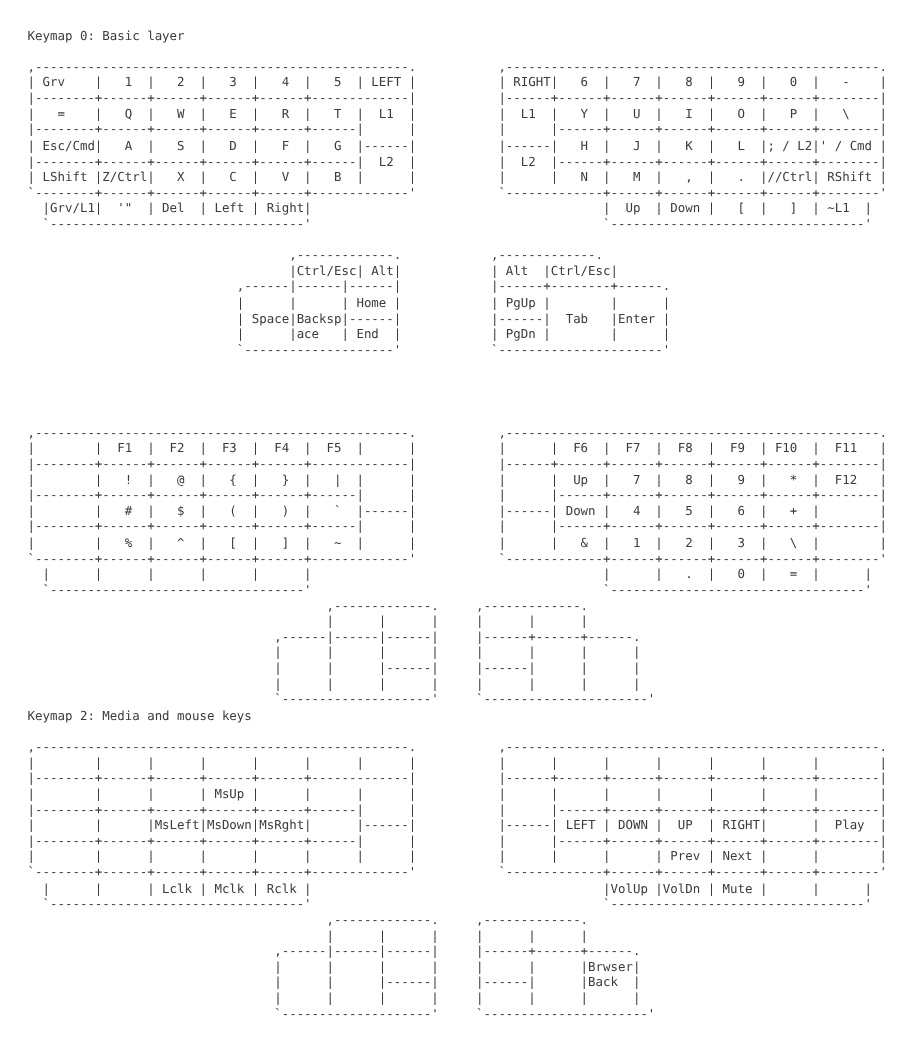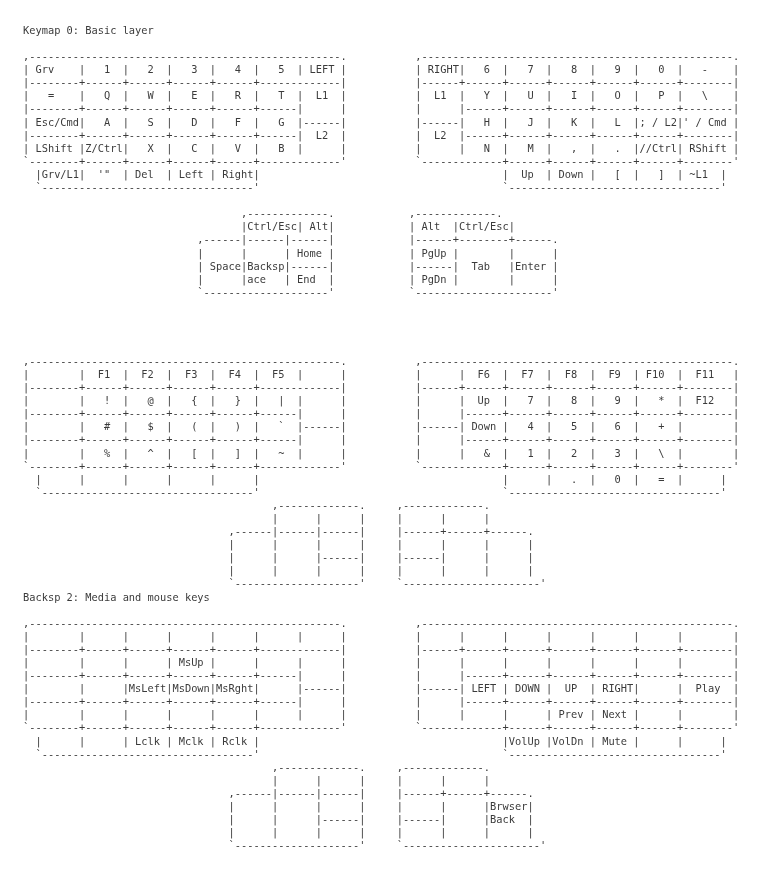--- a/index.html
+++ b/index.html
@@ -75,21 +75,21 @@
                                         ,-------------.     ,-------------.
                                         |      |      |     |      |      |
                                  ,------|------|------|     |------+------+------.
                                  |      |      |      |     |      |      |      |
                                  |      |      |------|     |------|      |      |
                                  |      |      |      |     |      |      |      |
                                  `--------------------'     `----------------------'</pre>
   </section>
 
   <section class="keymap-section">
-    <div class="keymap-title">Backsp 2: Media and mouse keys</div>
+    <div class="keymap-title">Keymap 2: Media and mouse keys</div>
     <pre class="keymap-art">,--------------------------------------------------.           ,--------------------------------------------------.
 |        |      |      |      |      |      |      |           |      |      |      |      |      |      |        |
 |--------+------+------+------+------+-------------|           |------+------+------+------+------+------+--------|
 |        |      |      | MsUp |      |      |      |           |      |      |      |      |      |      |        |
 |--------+------+------+------+------+------|      |           |      |------+------+------+------+------+--------|
 |        |      |MsLeft|MsDown|MsRght|      |------|           |------| LEFT | DOWN |  UP  | RIGHT|      |  Play  |
 |--------+------+------+------+------+------|      |           |      |------+------+------+------+------+--------|
 |        |      |      |      |      |      |      |           |      |      |      | Prev | Next |      |        |
 `--------+------+------+------+------+-------------'           `-------------+------+------+------+------+--------'
   |      |      | Lclk | Mclk | Rclk |                                       |VolUp |VolDn | Mute |      |      |

